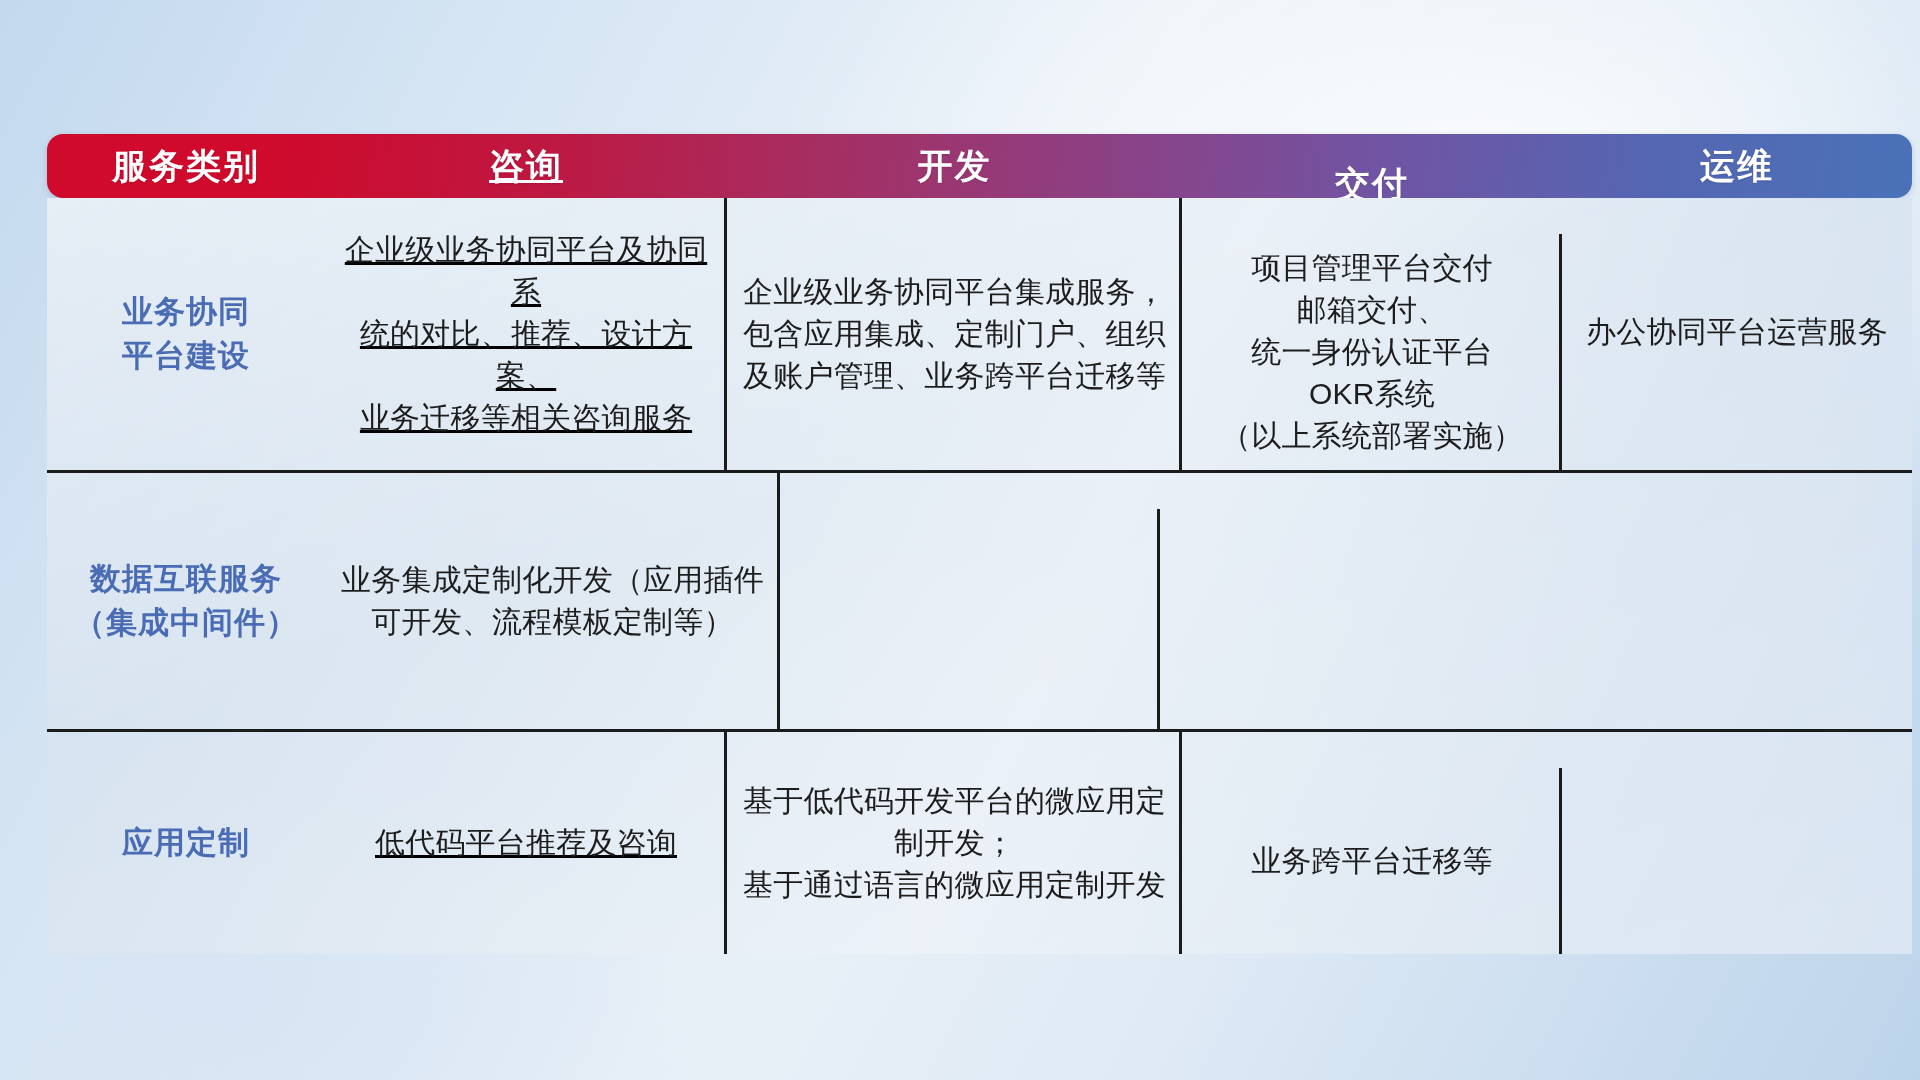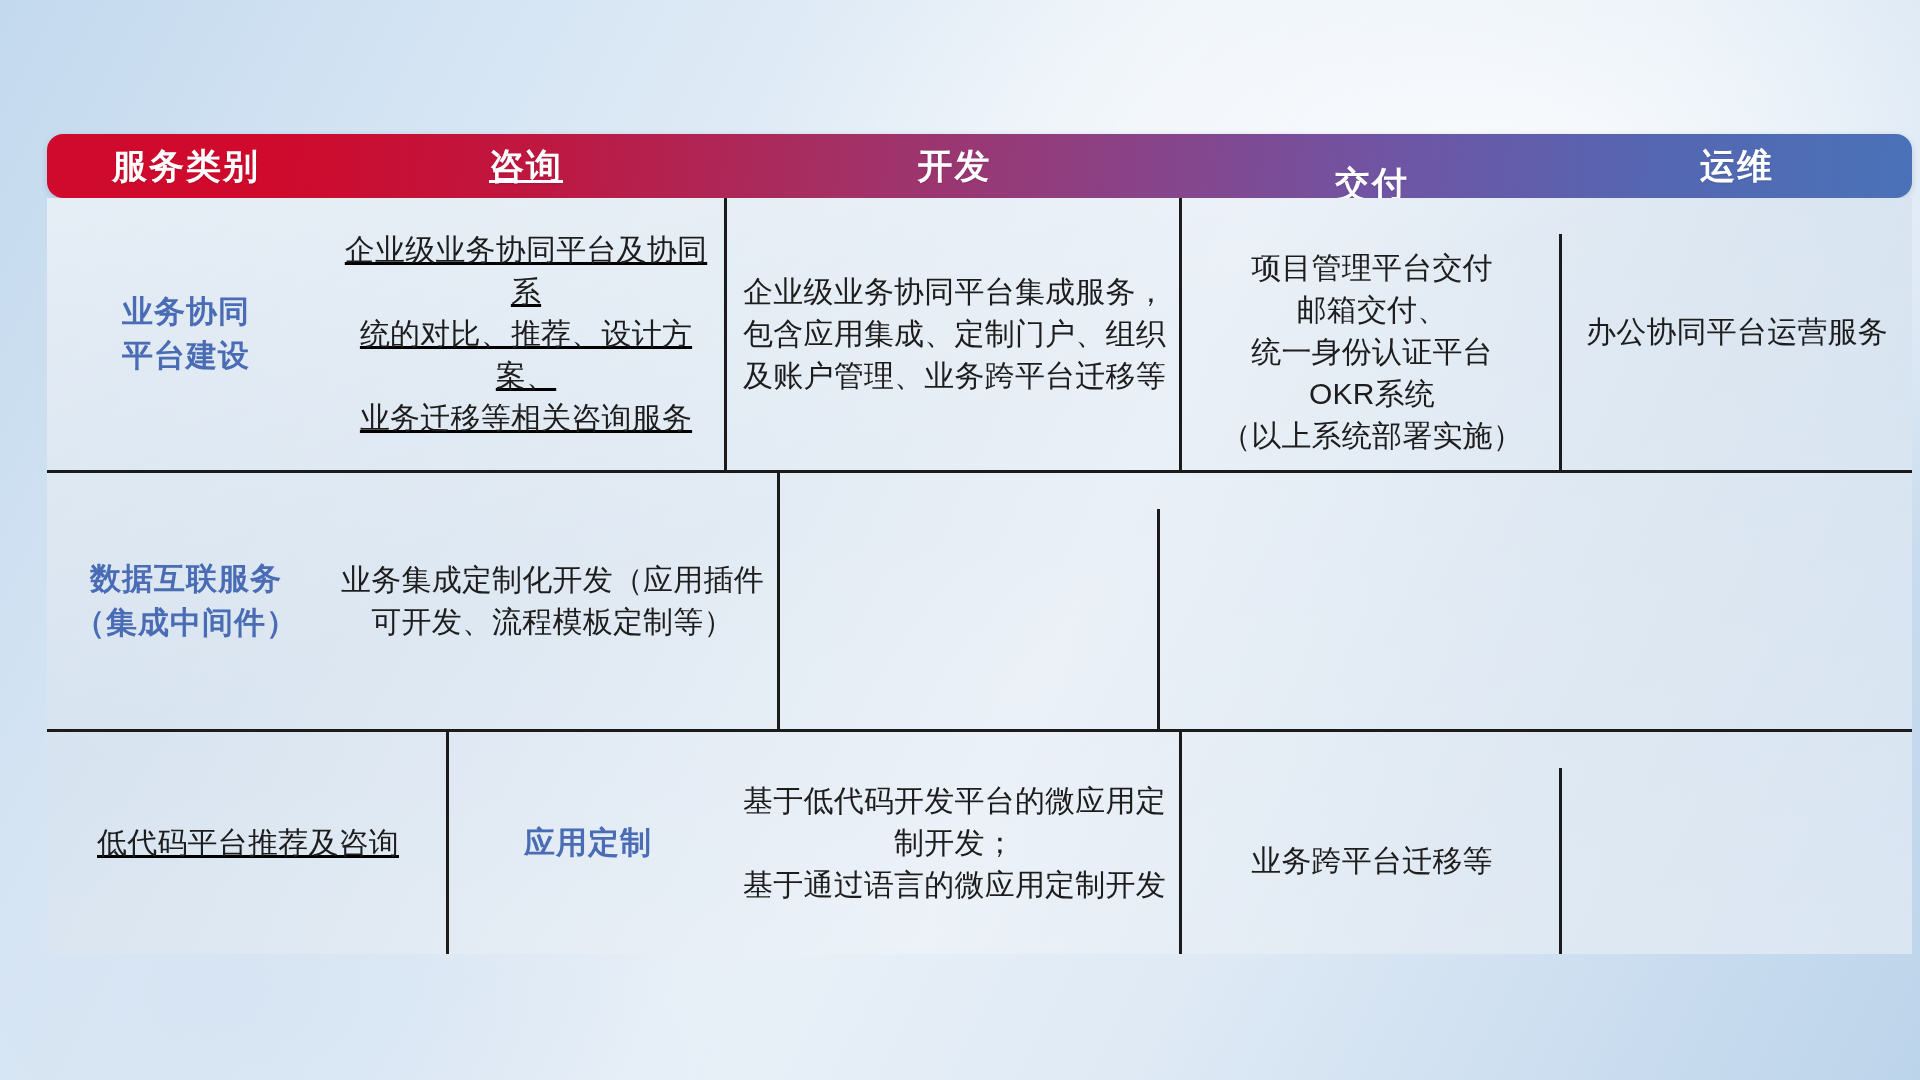--- a/index.html
+++ b/index.html
@@ -169,25 +169,25 @@
         </div>
         <div class="bcell col-4 rule-right">
           <span class="cell-text"></span>
         </div>
         <div class="bcell col-5">
           <span class="cell-text"></span>
         </div>
       </div>
 
       <div class="brow" id="row-3">
+        <div class="bcell col-1">
+          <span class="cat-label">应用定制</span>
+        </div>
         <div class="bcell col-2 rule-right">
           <span class="cell-text">低代码平台推荐及咨询</span>
-        </div>
-        <div class="bcell col-1">
-          <span class="cat-label">应用定制</span>
         </div>
         <div class="bcell col-3 rule-right">
           <span class="cell-text">基于低代码开发平台的微应用定<br>制开发；<br>基于通过语言的微应用定制开发</span>
         </div>
         <div class="bcell col-4 rule-right">
           <span class="cell-text">业务跨平台迁移等</span>
         </div>
         <div class="bcell col-5">
           <span class="cell-text"></span>
         </div>

